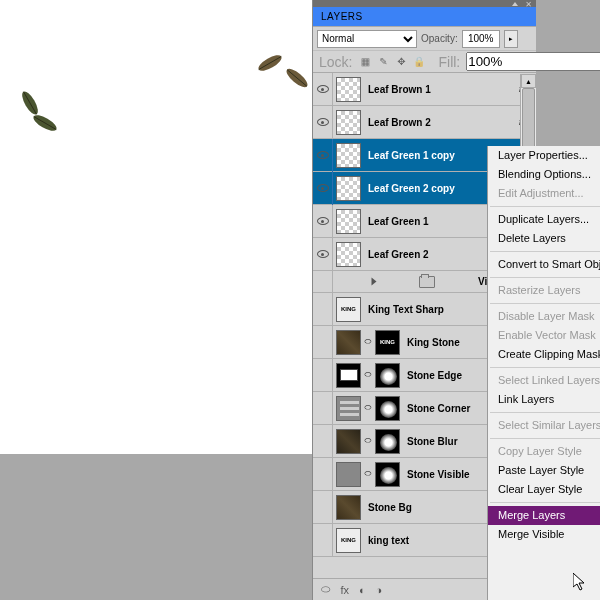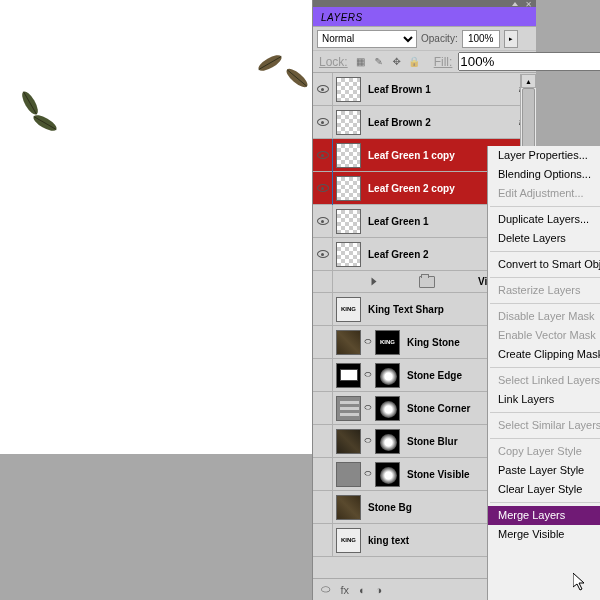--- a/index.html
+++ b/index.html
@@ -4,35 +4,35 @@
 <style>
 * { box-sizing: border-box; margin: 0; padding: 0; }
 body { width: 600px; height: 600px; font-family: Tahoma, Arial, sans-serif; font-size: 11px; overflow: hidden; position: relative; background: #a8a8a8; }
 .canvas { position: absolute; left: 0; top: 0; width: 312px; height: 600px; background: #fff; }
 .canvas .gray-bottom { position: absolute; left: 0; top: 454px; width: 312px; height: 146px; background: #a8a8a8; }
 .leaf { position: absolute; }
 .panel { position: absolute; left: 312px; top: 0; width: 224px; height: 600px; background: #d4d4d4; border-left: 1px solid #888; }
 .panel-top { height: 7px; background: #6f6f6f; position: relative; }
 .panel-top .tri { position: absolute; right: 18px; top: 2px; width: 0; height: 0; border-left: 3px solid transparent; border-right: 3px solid transparent; border-bottom: 4px solid #ccc; }
 .panel-top .x { position: absolute; right: 4px; top: 0; color: #ccc; font-size: 8px; }
-.panel-tabs { height: 20px; background: #8b5cf6; border-bottom: 1px solid #aaa; display: flex; align-items: flex-end; font-style: italic; }
+.panel-tabs { height: 20px; background: #3b82f6; border-bottom: 1px solid #aaa; display: flex; align-items: center; }
 .panel-tabs .tab { padding: 3px 8px; font-size: 10px; letter-spacing: 0.5px; text-transform: uppercase; }
 .panel-row { height: 24px; display: flex; align-items: center; padding: 0 4px; gap: 4px; border-bottom: 1px solid #c0c0c0; }
 .panel-row select, .panel-row input { font-size: 10px; height: 18px; border: 1px solid #999; background: #fff; }
 .panel-row .blend { width: 100px; }
 .panel-row .label { font-size: 10px; color: #555; }
 .panel-row .pct { width: 38px; text-align: center; }
 .panel-row .arrow-btn { width: 14px; height: 18px; border: 1px solid #999; background: #e8e8e8; font-size: 7px; display: flex; align-items: center; justify-content: center; }
 .lock-row { height: 22px; display: flex; align-items: center; padding: 0 6px; gap: 6px; border-bottom: 1px solid #aaa; }
-.lock-row .label { font-size: 12px; color: #999; text-decoration: underline; }
+.lock-row .label { font-size: 14px; color: #999; }
 .lock-icons { display: flex; gap: 4px; opacity: 0.5; }
 .lock-icons span { width: 14px; height: 14px; display: flex; align-items: center; justify-content: center; font-size: 10px; }
 .layers-list { }
 .layer { height: 33px; display: flex; align-items: center; border-bottom: 1px solid #b0b0b0; background: #d4d4d4; }
-.layer.selected { background: #b91c1c; color: #fff; }
+.layer.selected { background: #0369a1; color: #fff; }
 .layer .vis { width: 20px; height: 33px; border-right: 1px solid #b0b0b0; display: flex; align-items: center; justify-content: center; }
 .layer.selected .vis { border-right-color: #2a6db0; }
 .layer .eye { width: 12px; height: 8px; border: 1px solid #555; border-radius: 50%; position: relative; }
 .layer .eye::after { content: ''; position: absolute; width: 3px; height: 3px; background: #555; border-radius: 50%; top: 1.5px; left: 3.5px; }
 .layer .thumbs { display: flex; gap: 2px; padding: 0 3px; }
 .layer .thumb { width: 25px; height: 25px; border: 1px solid #666; background: #fff; position: relative; overflow: hidden; }
 .layer .thumb.checker { background: repeating-conic-gradient(#ccc 0 25%, #fff 0 50%) 0 0/8px 8px; }
 .layer .thumb.mask { background: #000; }
 .layer .thumb.mask::after { content: ''; position: absolute; top: 4px; left: 4px; width: 17px; height: 17px; border-radius: 50%; background: radial-gradient(circle, #fff 0%, #fff 30%, #000 85%); }
 .layer .thumb.texture { background: linear-gradient(45deg, #3a2e1a, #5a4a2e, #3a2e1a); }

